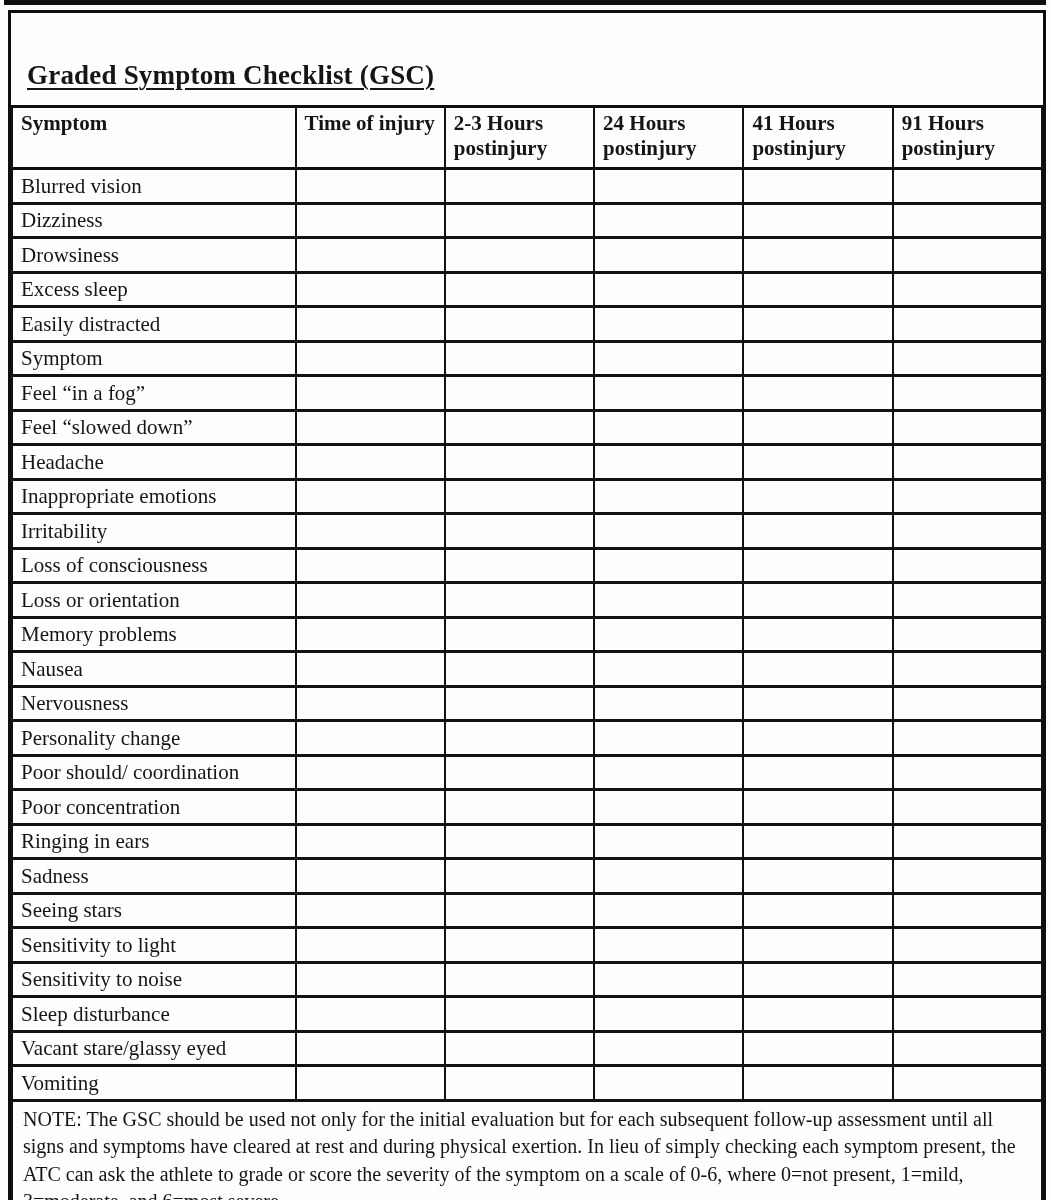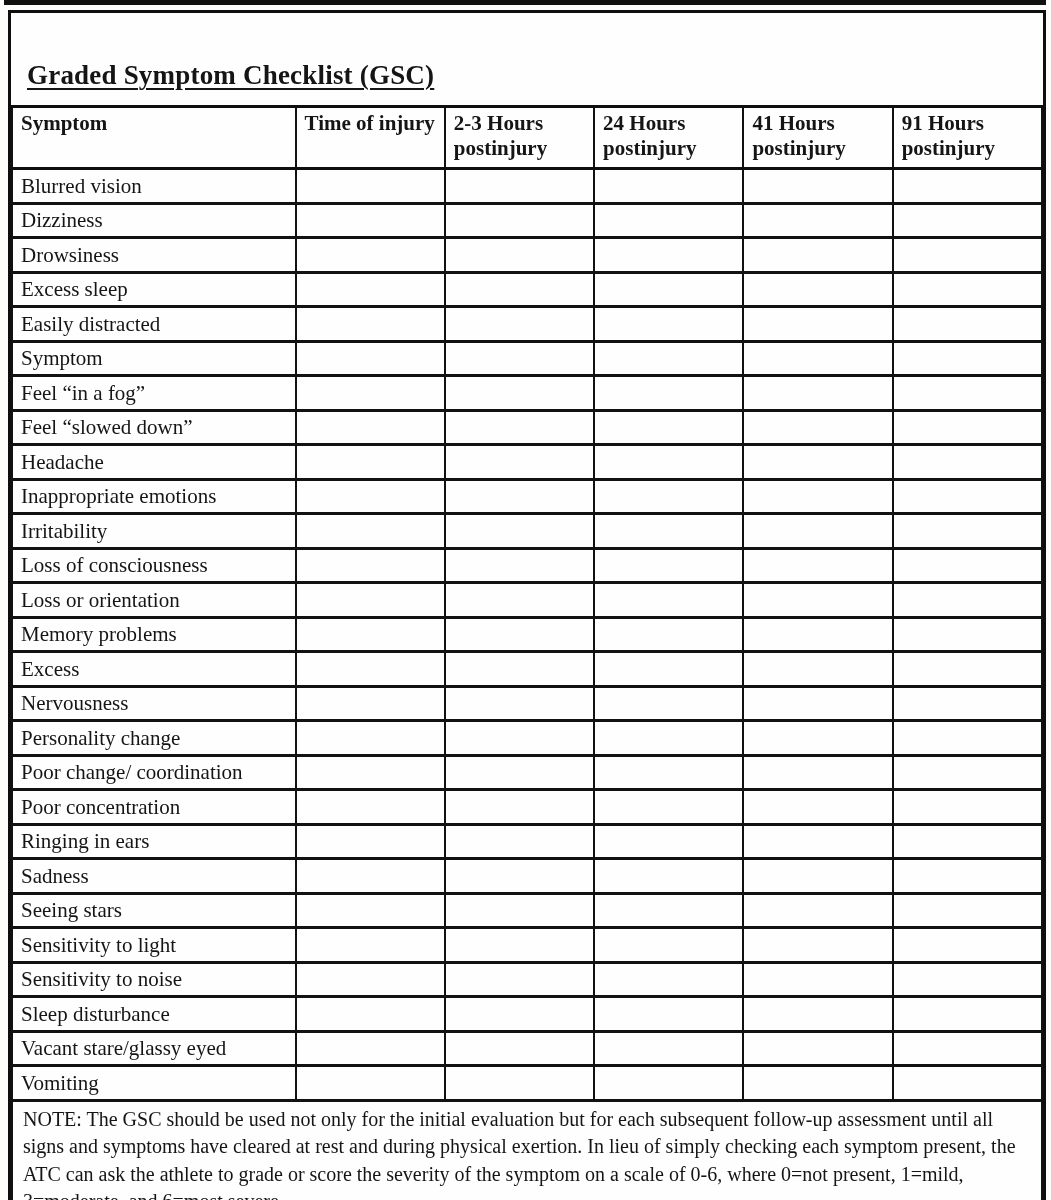--- a/index.html
+++ b/index.html
@@ -222,21 +222,21 @@
         </tr>
         <tr>
           <td class="symptom-cell">Memory problems</td>
           <td class="entry-cell"></td>
           <td class="entry-cell"></td>
           <td class="entry-cell"></td>
           <td class="entry-cell"></td>
           <td class="entry-cell"></td>
         </tr>
         <tr>
-          <td class="symptom-cell">Excess</td>
+          <td class="symptom-cell">Nausea</td>
           <td class="entry-cell"></td>
           <td class="entry-cell"></td>
           <td class="entry-cell"></td>
           <td class="entry-cell"></td>
           <td class="entry-cell"></td>
         </tr>
         <tr>
           <td class="symptom-cell">Nervousness</td>
           <td class="entry-cell"></td>
           <td class="entry-cell"></td>
@@ -246,21 +246,21 @@
         </tr>
         <tr>
           <td class="symptom-cell">Personality change</td>
           <td class="entry-cell"></td>
           <td class="entry-cell"></td>
           <td class="entry-cell"></td>
           <td class="entry-cell"></td>
           <td class="entry-cell"></td>
         </tr>
         <tr>
-          <td class="symptom-cell">Poor change/ coordination</td>
+          <td class="symptom-cell">Poor should/ coordination</td>
           <td class="entry-cell"></td>
           <td class="entry-cell"></td>
           <td class="entry-cell"></td>
           <td class="entry-cell"></td>
           <td class="entry-cell"></td>
         </tr>
         <tr>
           <td class="symptom-cell">Poor concentration</td>
           <td class="entry-cell"></td>
           <td class="entry-cell"></td>

